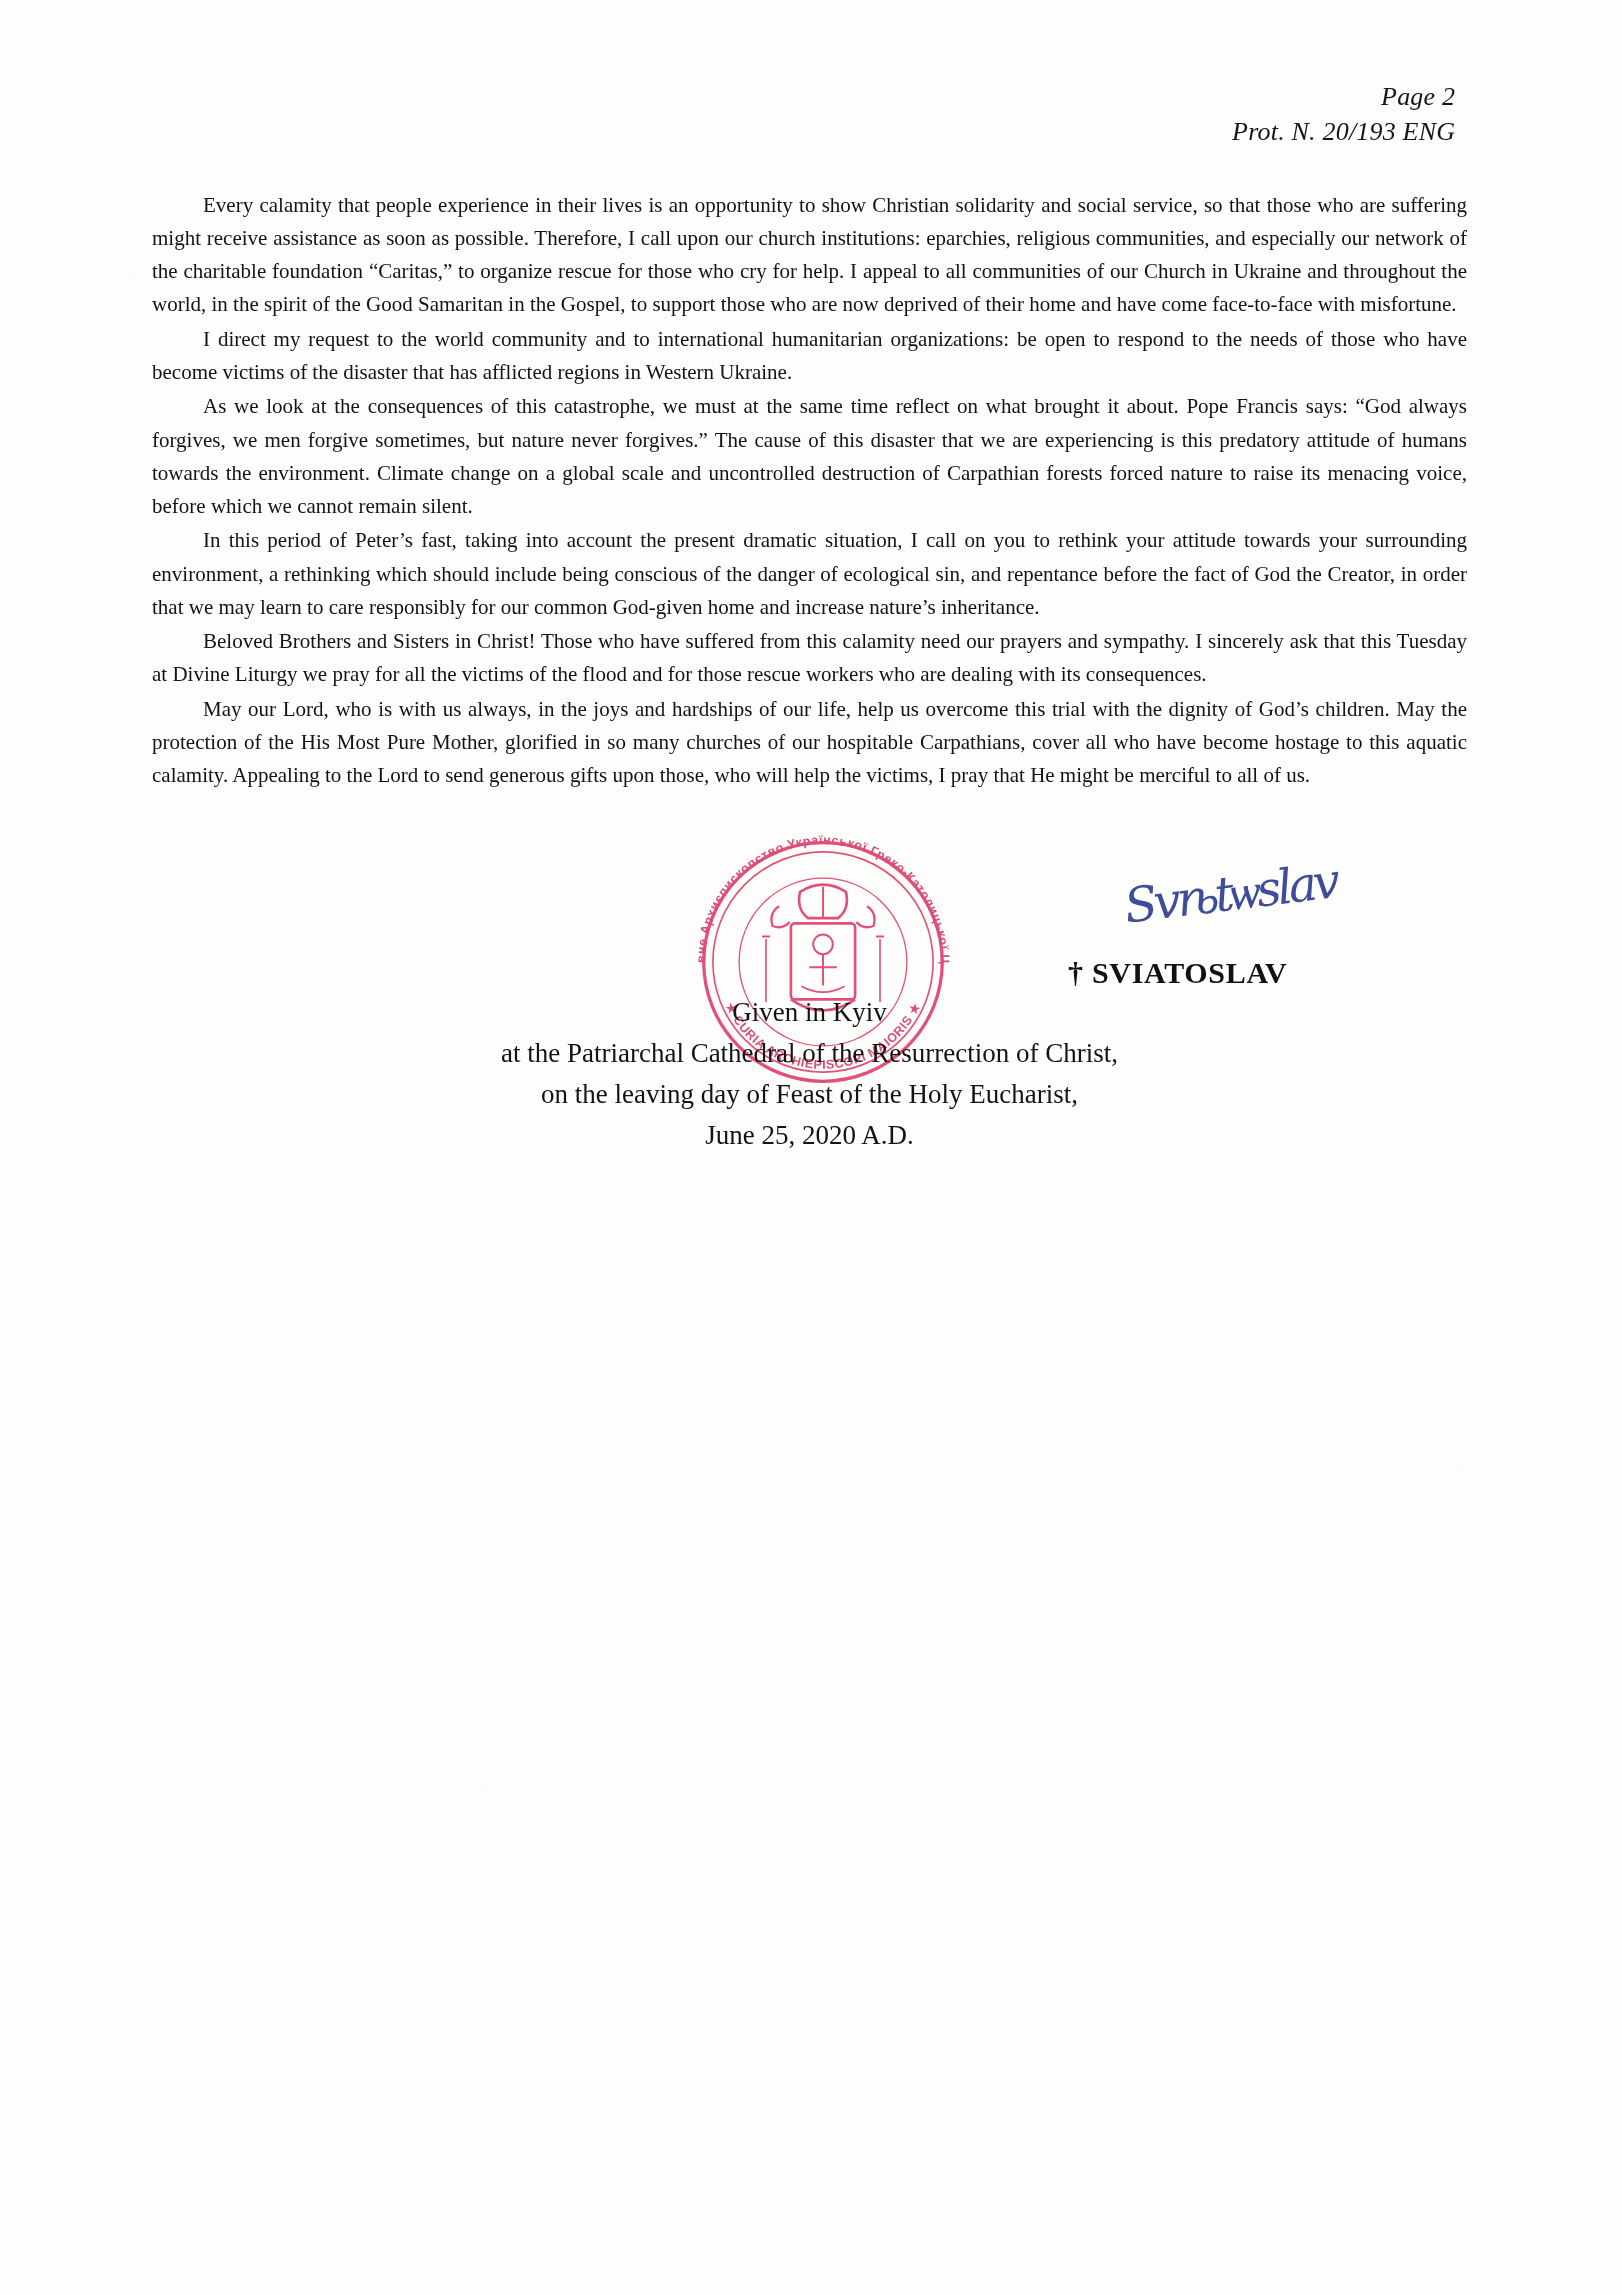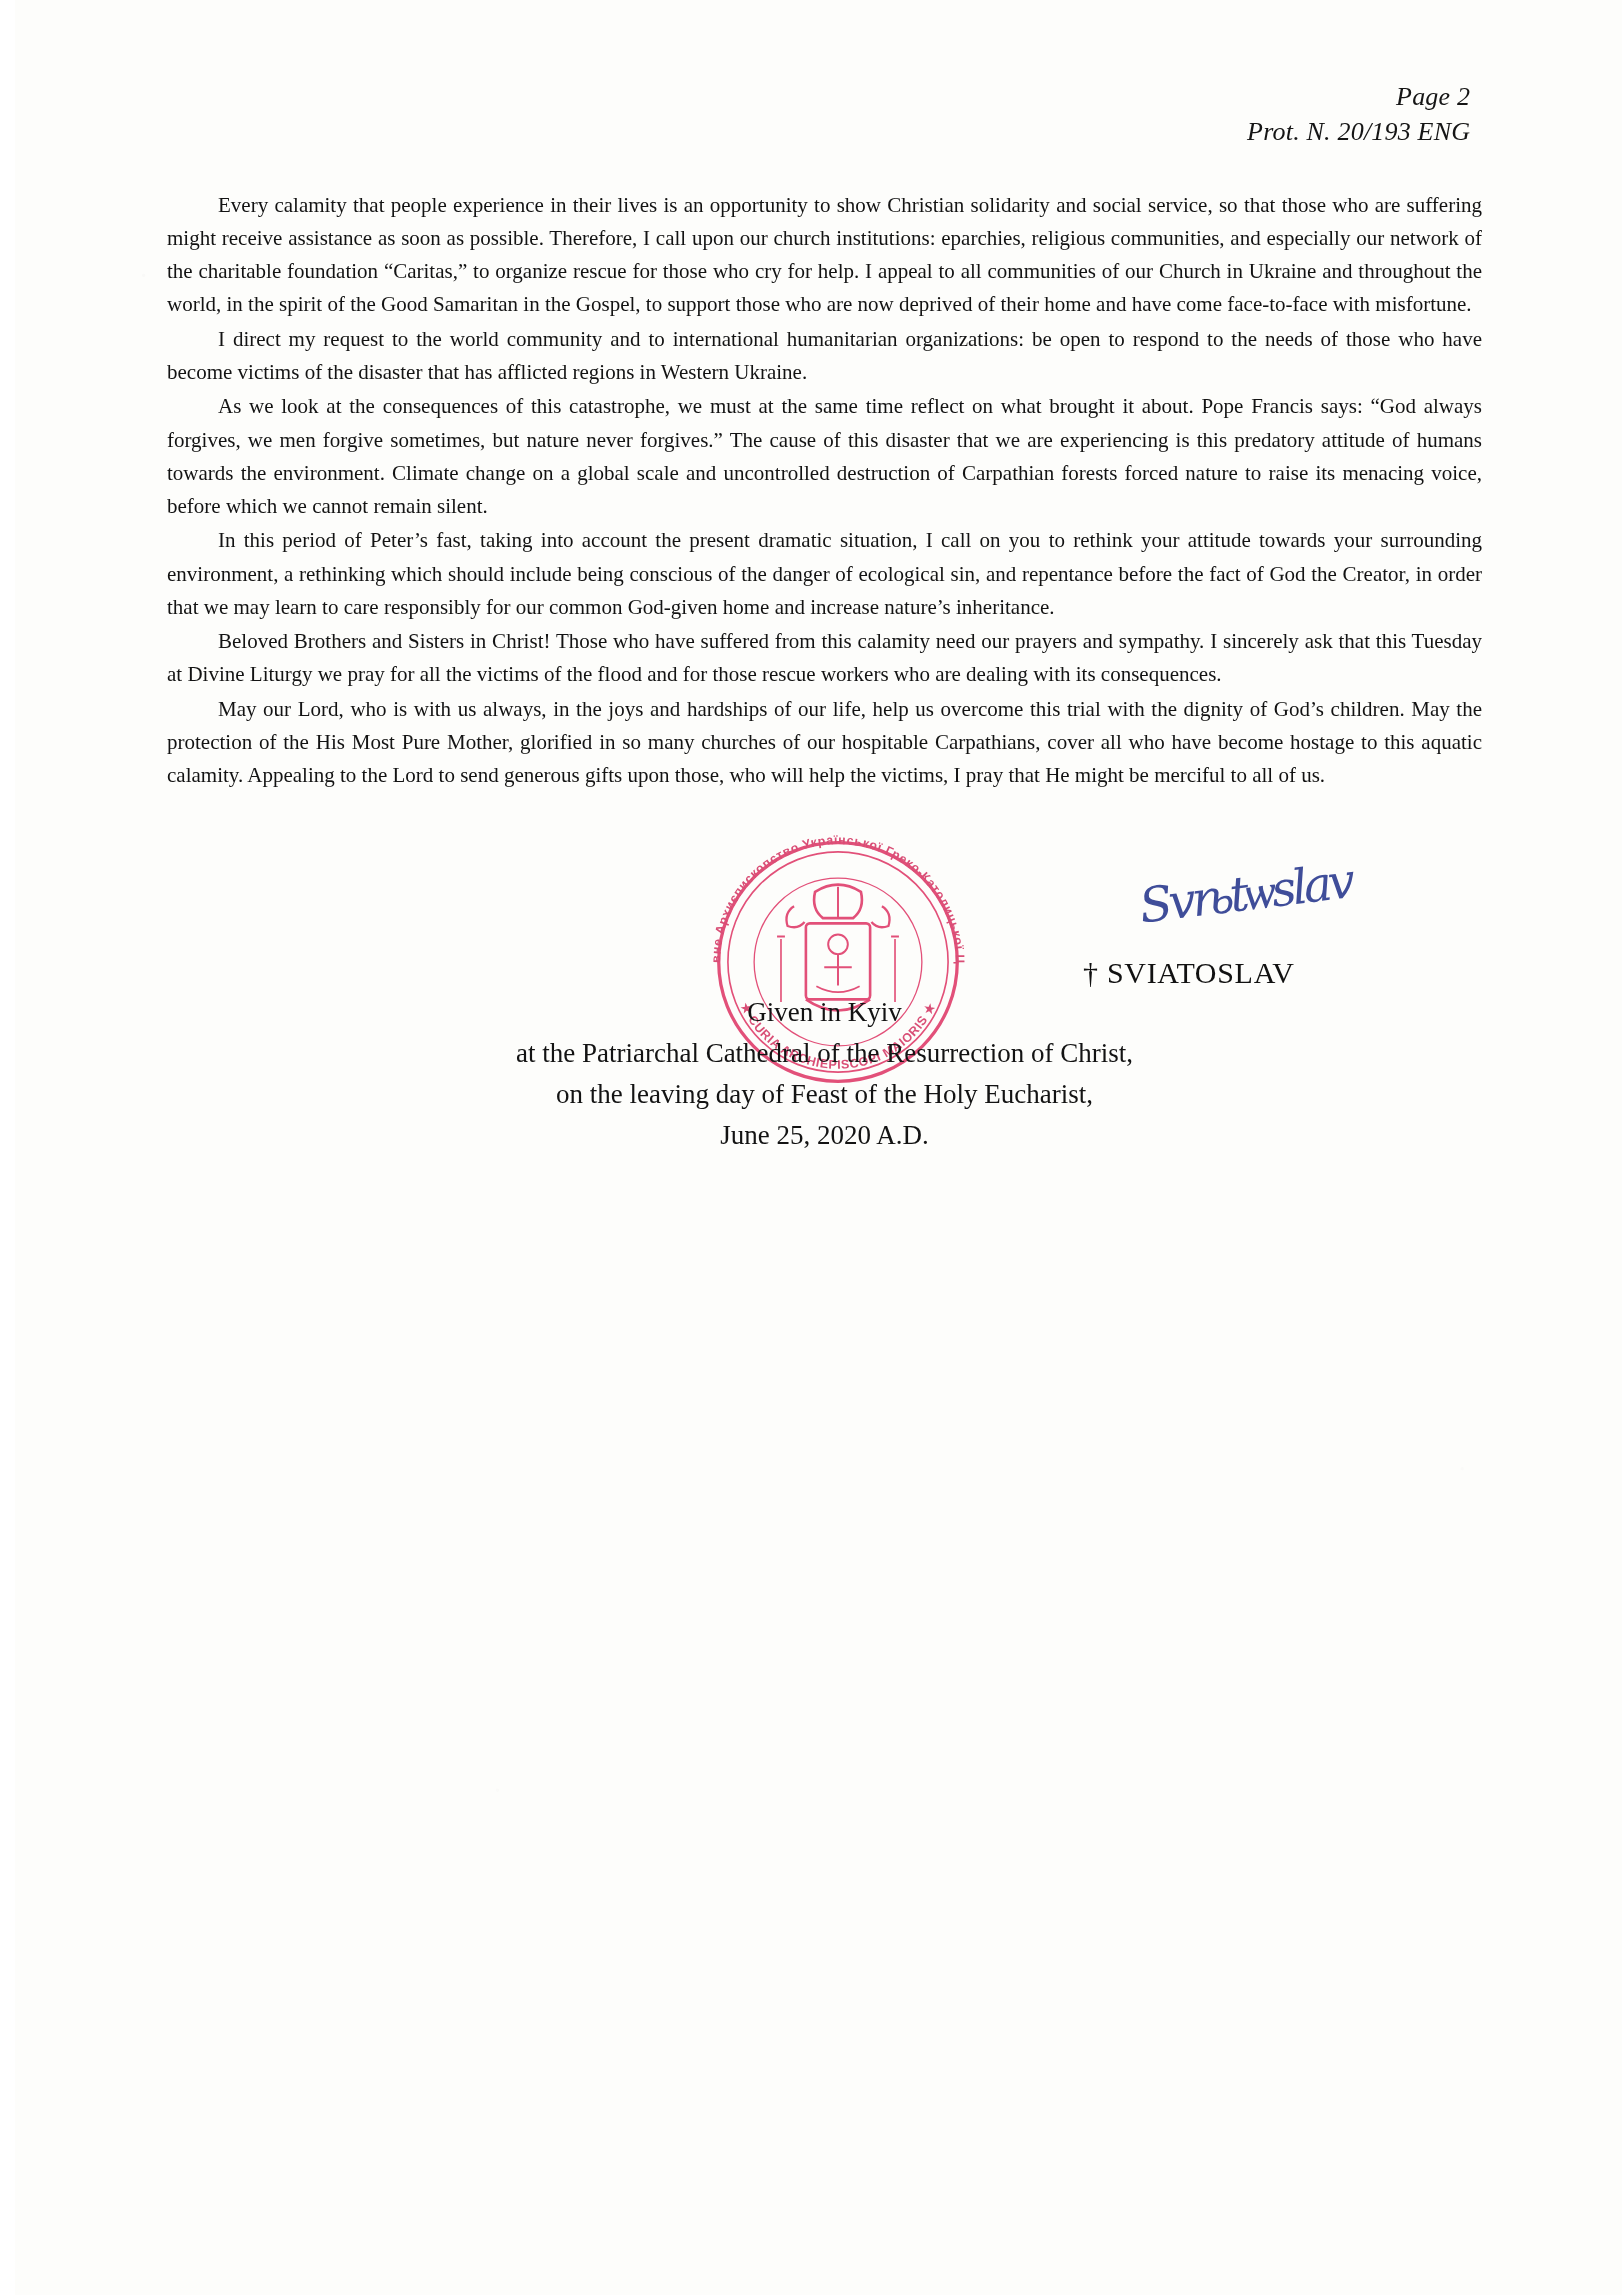--- a/index.html
+++ b/index.html
@@ -14,21 +14,20 @@
     font-family: "Liberation Serif", serif;
     color: #1a1a1a;
     overflow: hidden;
   }
 
   
   .page {
     position: absolute;
     inset: 0;
     background: #fdfdfb;
-    margin-left: 15px;
   }
   .scan-noise {
     position: absolute;
     inset: 0;
     pointer-events: none;
     background:
       radial-gradient(circle at 8% 12%, rgba(0,0,0,0.014) 0 1.3px, rgba(0,0,0,0) 2px),
       radial-gradient(circle at 72% 30%, rgba(0,0,0,0.012) 0 1.3px, rgba(0,0,0,0) 2px),
       radial-gradient(circle at 30% 78%, rgba(0,0,0,0.012) 0 1.3px, rgba(0,0,0,0) 2px),
       radial-gradient(circle at 90% 64%, rgba(0,0,0,0.012) 0 1.3px, rgba(0,0,0,0) 2px);
@@ -91,21 +90,21 @@
     color: #2b3a8f;
     transform: rotate(-7deg);
     letter-spacing: -3.9px;
     opacity: 0.9;
   }
 
   .signature-name {
     position: absolute;
     left: 916px;
     top: 160px;
-    font-weight: normal;
+    font-weight: bold;
     font-size: 30px;
     letter-spacing: 0.7px;
     color: #111;
   }
 
   .closing {
     position: absolute;
     left: 0;
     top: 196px;
     width: 100%;

